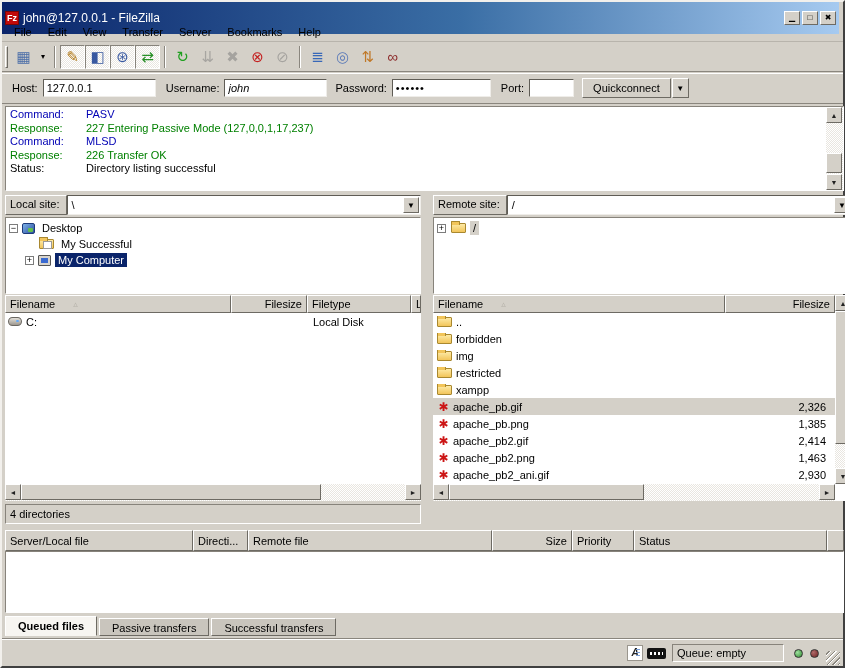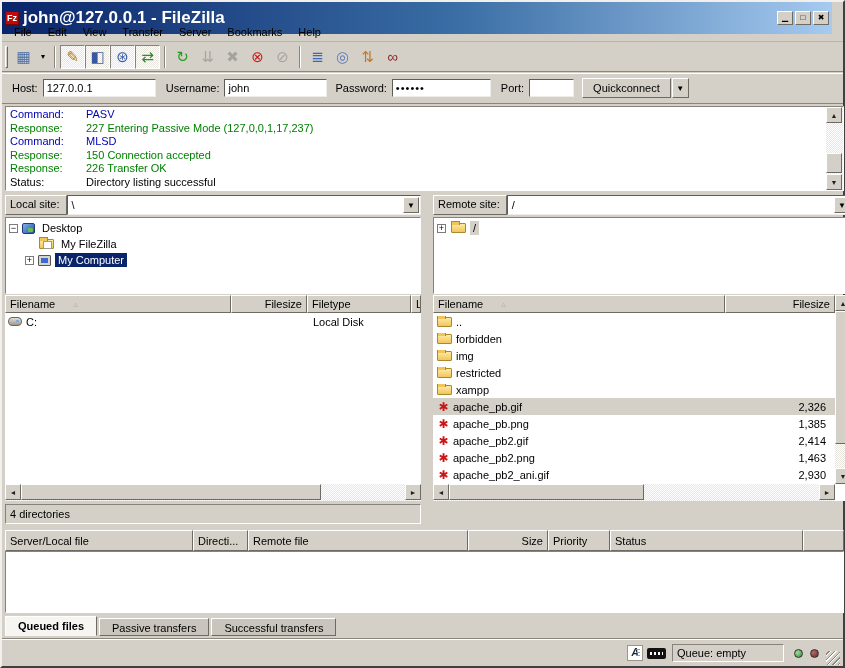--- a/index.html
+++ b/index.html
@@ -12,26 +12,26 @@
   
   .raised  { border:1px solid; border-color:#ffffff #6d6a63 #6d6a63 #ffffff; background:#d4d0c8; }
   .sunken  { border:1px solid; border-color:#87837b #ffffff #ffffff #87837b; }
   .field   { border:1px solid; border-color:#5f5c55 #efede9 #efede9 #5f5c55; background:#fff; }
   .stipple { background-color:#e9e6e0;
              background-image:linear-gradient(45deg,#fff 25%,transparent 25%,transparent 75%,#fff 75%),
                               linear-gradient(45deg,#fff 25%,transparent 25%,transparent 75%,#fff 75%);
              background-size:2px 2px; background-position:0 0,1px 1px; }
 
   
-  .titlebar { position:absolute; left:0; top:0; right:11px; height:20px;
+  .titlebar { position:absolute; left:0; top:0; right:4px; height:20px;
               background:linear-gradient(90deg,#0a246a 0%,#3a6ea5 55%,#a6caf0 100%);
               display:flex; align-items:center; padding:16px 3px; }
   .fz-logo { width:14px; height:14px; background:#c00a0a; color:#fff; font-weight:bold; font-size:9px;
              display:flex; align-items:center; justify-content:center; border:1px solid #7a0505; margin-right:4px; }
-  .title-text { color:#fff; font-weight:bold; font-size:17px; flex:1; white-space:nowrap; }
+  .title-text { color:#fff; font-weight:normal; font-size:12px; flex:1; white-space:nowrap; }
   .winbtn { width:16px; height:14px; margin-left:2px; font-size:8px; line-height:12px; text-align:center;
             color:#000; font-weight:bold; }
 
   
   .menubar { position:absolute; left:0; top:20px; right:0; height:20px; display:flex; align-items:center;
              border-bottom:1px solid #b8b4ac; padding-left:4px; }
   .menu-item { padding:3px 8px; }
 
   
   .toolbar { position:absolute; left:0; top:40px; right:0; height:30px; display:flex; align-items:center;
@@ -194,35 +194,34 @@
     <div class="tb-btn" style="color:#3868b8">≣</div>
     <div class="tb-btn" style="color:#5878b8">◎</div>
     <div class="tb-btn" style="color:#c07828">⇅</div>
     <div class="tb-btn" style="color:#8c2a2a">∞</div>
   </div>
 
   <div class="quickbar">
     <label>Host:</label>
     <input class="field" style="width: 113px;" value="127.0.0.1">
     <label style="margin-left:10px">Username:</label>
-    <input class="field" style="width: 103px;" value="john">
+    <input class="field" style="width: 103px; font-style: italic;" value="john">
     <label style="margin-left:8px">Password:</label>
     <input class="field" style="width: 99px; letter-spacing: 1px;" value="••••••">
     <label style="margin-left:10px">Port:</label>
     <input class="field" style="width: 45px;" value="">
     <div class="qc-btn raised">Quickconnect</div>
     <div class="qc-drop raised">▼</div>
   </div>
 
   <div class="log sunken">
     <div class="log-body">
       <div class="log-line command"><span class="log-label">Command:</span><span>PASV</span></div>
       <div class="log-line response"><span class="log-label">Response:</span><span>227 Entering Passive Mode (127,0,0,1,17,237)</span></div>
       <div class="log-line command"><span class="log-label">Command:</span><span>MLSD</span></div>
-      <div class="log-line response"><span class="log-label">Response:</span><span>150 Connection accepted</span></div>
       <div class="log-line response"><span class="log-label">Response:</span><span>226 Transfer OK</span></div>
       <div class="log-line status"><span class="log-label">Status:</span><span>Directory listing successful</span></div>
     </div>
     <div class="vscroll stipple">
       <div class="sb-btn raised" style="left:0;top:0">▲</div>
       <div class="sb-thumb raised" style="left:0;width:16px;top:46px;height:20px"></div>
       <div class="sb-btn raised" style="left:0;bottom:0">▼</div>
     </div>
   </div>
 
@@ -239,21 +238,21 @@
     <div class="tree sunken">
       <div class="tree-row">
         <span class="expander">−</span>
         <span class="ic ic-desktop"></span>
         <span class="tree-label">Desktop</span>
       </div>
       <div class="tree-row">
         <span class="indent"></span>
           <span class="expander none"></span>
         <span class="ic ic-folder ic-docs"></span>
-        <span class="tree-label">My FileZilla</span>
+        <span class="tree-label">My Successful</span>
       </div>
       <div class="tree-row">
         <span class="indent"></span>
         <span class="expander">+</span>
         <span class="ic ic-computer"></span>
         <span class="tree-label sel-active">My Computer</span>
       </div>
     </div>
     <div class="list">
       <div class="list-head">
@@ -402,21 +401,21 @@
     </div>
   </div>
 
   <div class="queue-head">
     <div class="hcell" style="width:188px">
         <span>Server/Local file</span>
       </div>
     <div class="hcell" style="width:55px">
         <span>Directi...</span>
       </div>
-    <div class="hcell" style="width:220px">
+    <div class="hcell" style="width:244px">
         <span>Remote file</span>
       </div>
     <div class="hcell num" style="width:80px">
         <span>Size</span>
       </div>
     <div class="hcell" style="width:62px">
         <span>Priority</span>
       </div>
     <div class="hcell" style="width:193px">
         <span>Status</span>

